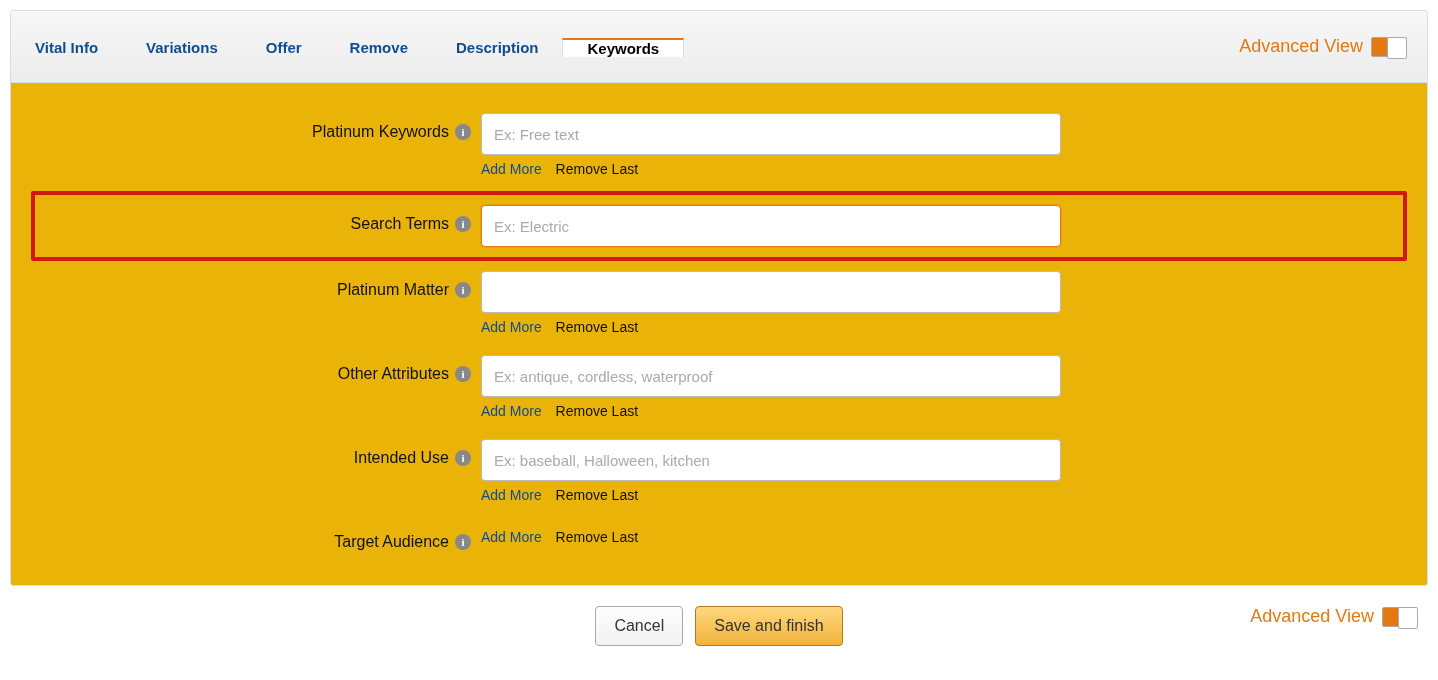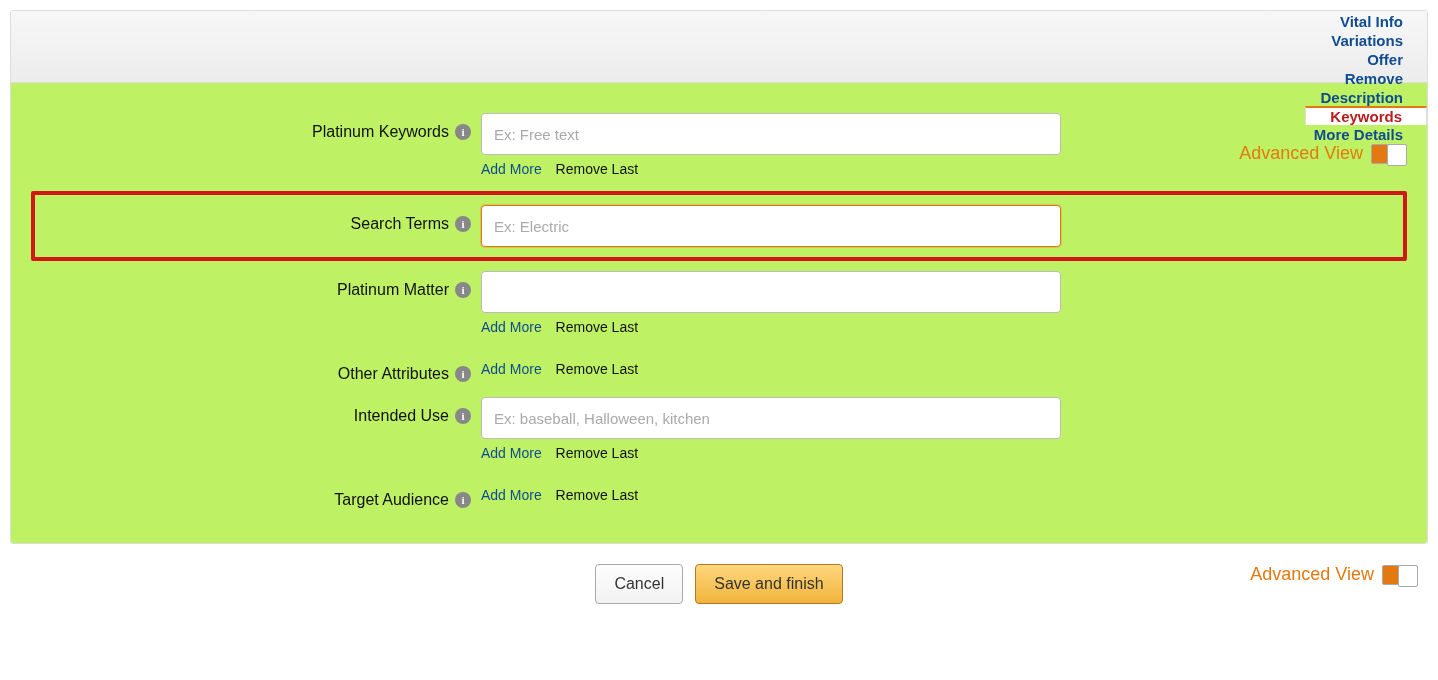--- a/index.html
+++ b/index.html
@@ -11,40 +11,39 @@
     color: #111;
     padding: 10px;
   }
   .panel {
     border: 1px solid #ddd;
     border-radius: 3px;
     overflow: hidden;
   }
   .tabbar {
     display: flex;
-    align-items: flex-end;
+    align-items: center;
     background: linear-gradient(#f7f7f7, #ececec);
     border-bottom: 1px solid #ddd;
     height: 72px;
     position: relative;
-    flex-direction: column;
   }
   .tab {
     display: flex;
     align-items: center;
     padding: 0 24px;
     color: #0f4d8f;
     font-weight: 700;
     font-size: 15px;
     cursor: pointer;
     border-top: 2px solid transparent;
   }
   .tab.active {
     background: #fff;
-    color: #b91c1c;
+    color: #000000;
     border-top: 2px solid #e47911;
     border-left: 1px solid #ddd;
     border-right: 1px solid #ddd;
     margin-bottom: -1px;
     position: relative;
   }
   .tabbar-right {
     margin-left: auto;
     display: flex;
     align-items: center;
@@ -71,21 +70,21 @@
     right: -1px;
     top: -1px;
     width: 18px;
     height: 20px;
     background: #fff;
     border: 1px solid #aaa;
     border-radius: 2px;
   }
   .form-area {
     padding: 30px 20px 20px 20px;
-    background: #bef264;
+    background: #eab308;
   }
   .row {
     display: flex;
     align-items: flex-start;
     margin-bottom: 6px;
   }
   .row-label {
     width: 450px;
     text-align: right;
     padding-right: 10px;
@@ -186,21 +185,20 @@
 <body>
 
 <div class="panel">
   <div class="tabbar">
     <div class="tab">Vital Info</div>
     <div class="tab">Variations</div>
     <div class="tab">Offer</div>
     <div class="tab">Remove</div>
     <div class="tab">Description</div>
     <div class="tab active">Keywords</div>
-    <div class="tab">More Details</div>
     <div class="tabbar-right">
       <span class="adv-label">Advanced View</span>
       <div class="toggle"></div>
     </div>
   </div>
 
   <div class="form-area">
 
     <div class="row">
       <div class="row-label">
@@ -241,20 +239,21 @@
         </div>
       </div>
     </div>
 
     <div class="row">
       <div class="row-label">
         <span>Other Attributes</span>
         <span class="info-icon">i</span>
       </div>
       <div class="row-input-col">
+        <input class="text-input" type="text" placeholder="Ex: antique, cordless, waterproof" style="">
         <div class="links">
           <a class="add">Add More</a>
           <a class="remove">Remove Last</a>
         </div>
       </div>
     </div>
 
     <div class="row">
       <div class="row-label">
         <span>Intended Use</span>

